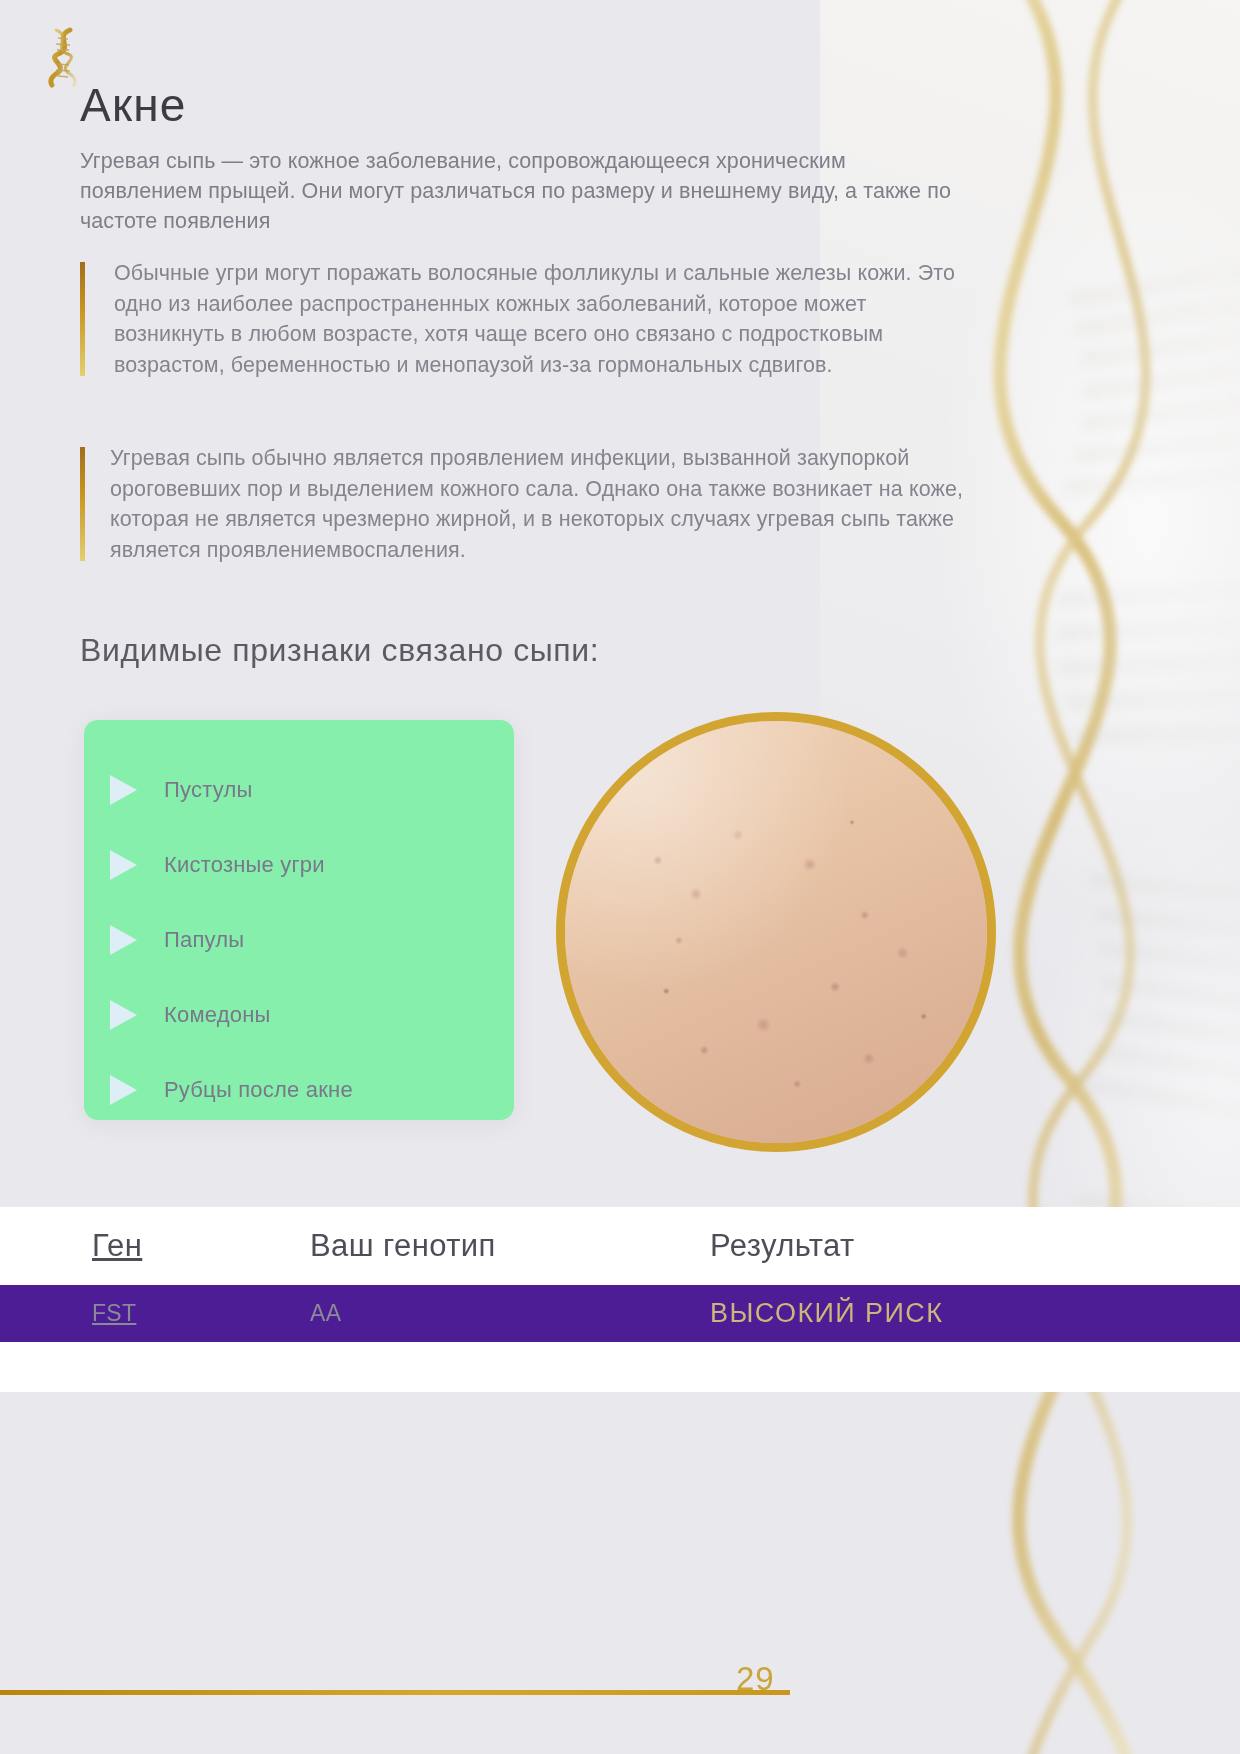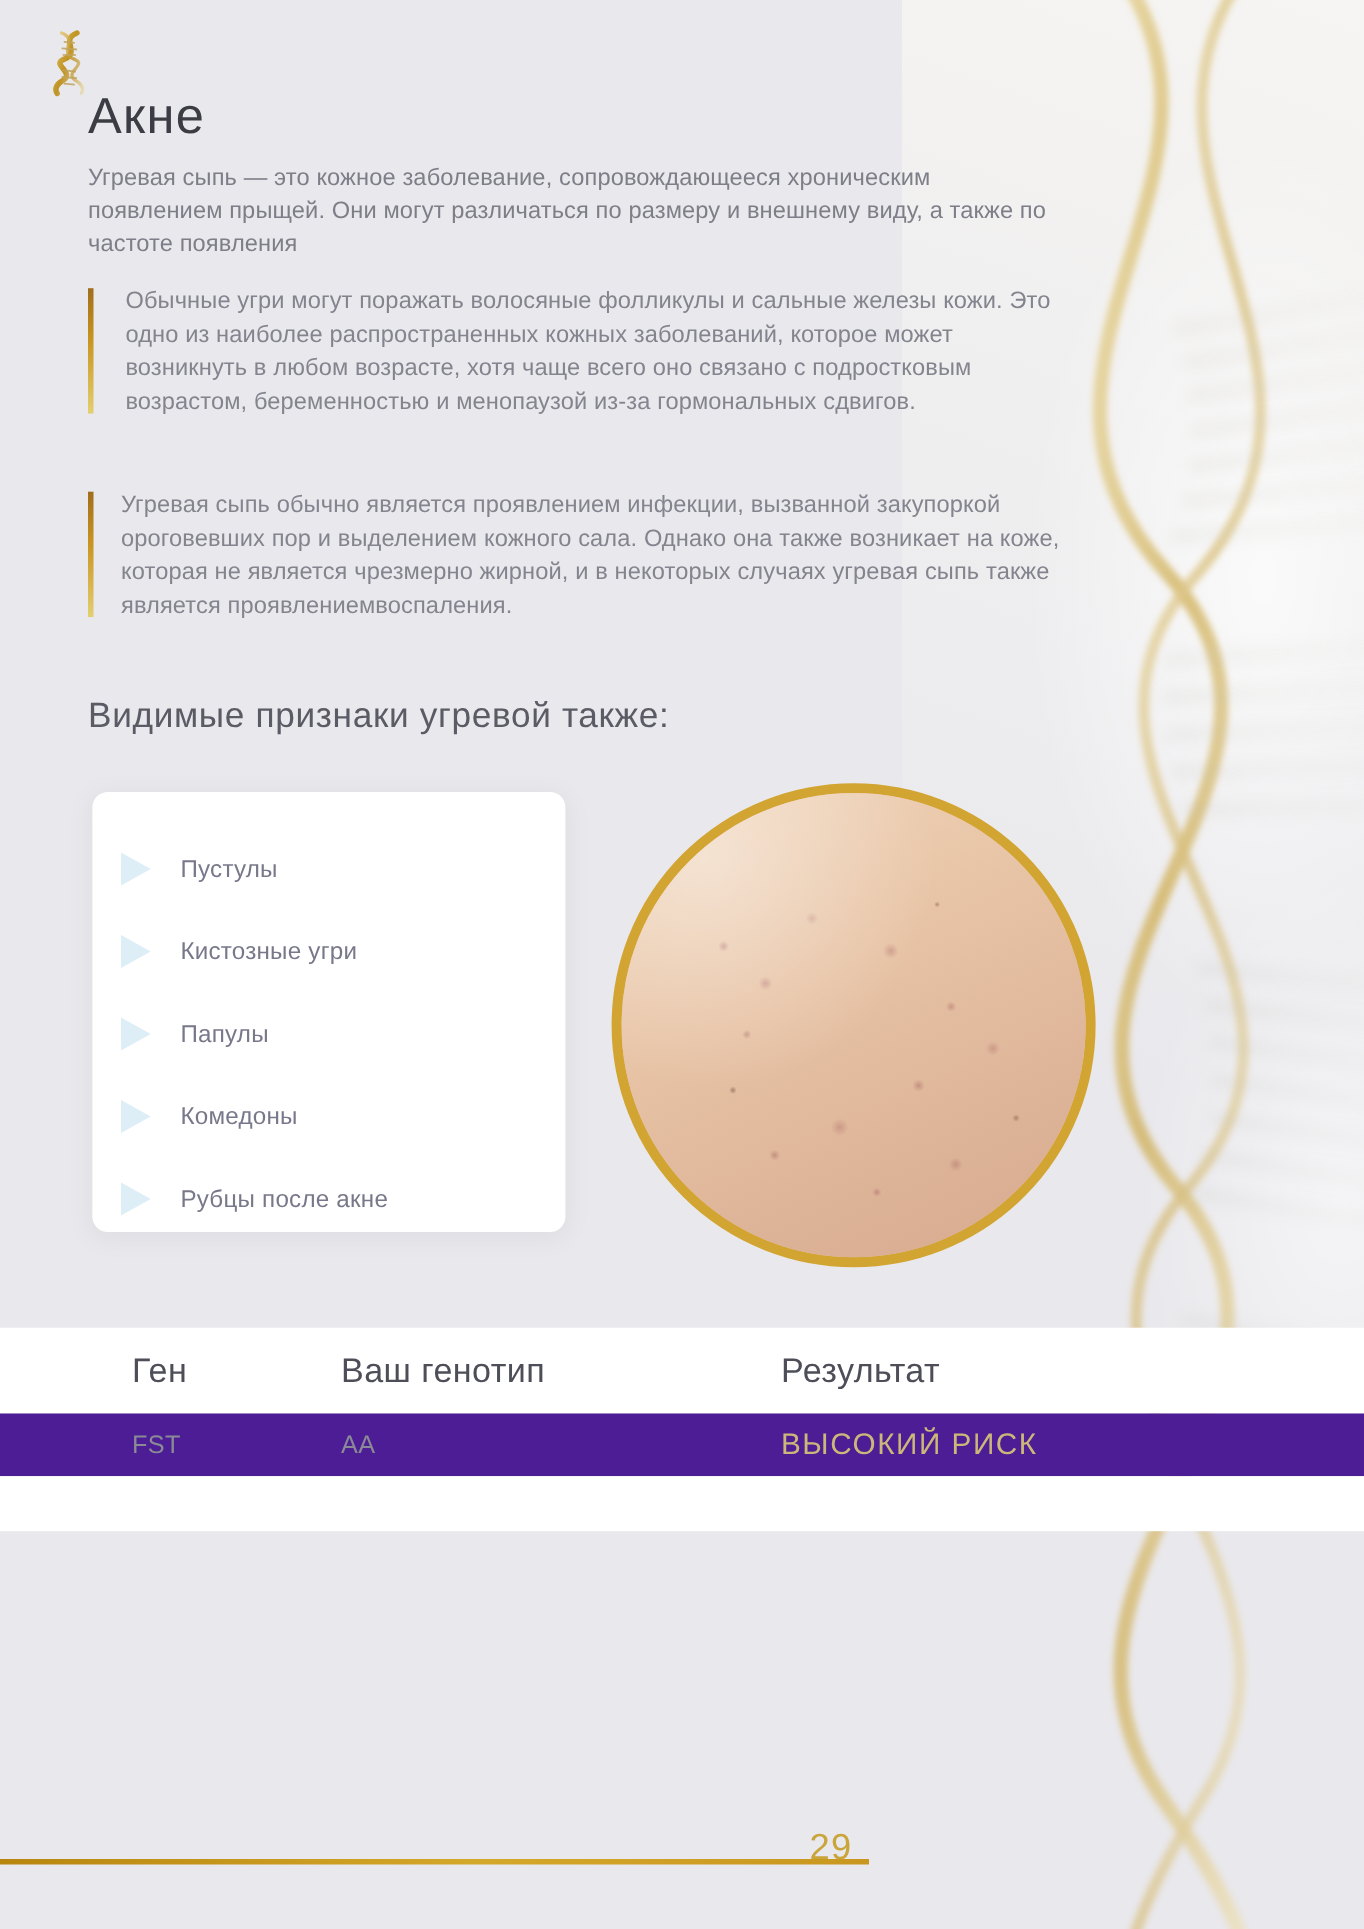--- a/index.html
+++ b/index.html
@@ -113,21 +113,21 @@
     color: #5b5b66;
   }
 
   
   .symptom-card {
     position: absolute;
     left: 84px;
     top: 720px;
     width: 430px;
     height: 400px;
-    background: #ffffff;
+    background: #86efac;
     border-radius: 14px;
     box-shadow: 0 4px 22px rgba(120,120,140,0.10);
     padding: 32px 0 0 0;
   }
   .symptom-row {
     display: flex;
     align-items: center;
     height: 75px;
     padding-left: 26px;
   }
@@ -198,21 +198,21 @@
   .tbl-row {
     background: #4c1d95;
     height: 57px;
     display: flex;
     align-items: center;
   }
   .tbl-foot {
     background: #ffffff;
     height: 50px;
   }
-  .col-gene   { width: 310px; padding-left: 120px; }
+  .col-gene   { width: 310px; padding-left: 92px; text-decoration: underline; }
   .col-geno   { width: 400px; }
   .col-result { flex: 1; }
 
   .th {
     font-size: 31px;
     font-weight: 300;
     color: #4e4e59;
     letter-spacing: 0.4px;
   }
   .td {
@@ -331,21 +331,21 @@
   <p class="intro">Угревая сыпь — это кожное заболевание, сопровождающееся хроническим появлением прыщей. Они могут различаться по размеру и внешнему виду, а также по частоте появления</p>
 
   <div class="quote quote-1">
     <span>Обычные угри могут поражать волосяные фолликулы и сальные железы кожи. Это одно из наиболее распространенных кожных заболеваний, которое может возникнуть в любом возрасте, хотя чаще всего оно связано с подростковым возрастом, беременностью и менопаузой из-за гормональных сдвигов.</span>
   </div>
 
   <div class="quote quote-2">
     <span>Угревая сыпь обычно является проявлением инфекции, вызванной закупоркой ороговевших пор и выделением кожного сала. Однако она также возникает на коже, которая не является чрезмерно жирной, и в некоторых случаях угревая сыпь также является проявлениемвоспаления.</span>
   </div>
 
-  <h2 class="section-heading">Видимые признаки угревой также:</h2>
+  <h2 class="section-heading">Видимые признаки связано сыпи:</h2>
 
   <div class="symptom-card">
     <div class="symptom-row">
       <span class="tri"></span>
       <span class="symptom-label">Пустулы</span>
     </div>
     <div class="symptom-row">
       <span class="tri"></span>
       <span class="symptom-label">Кистозные угри</span>
     </div>

